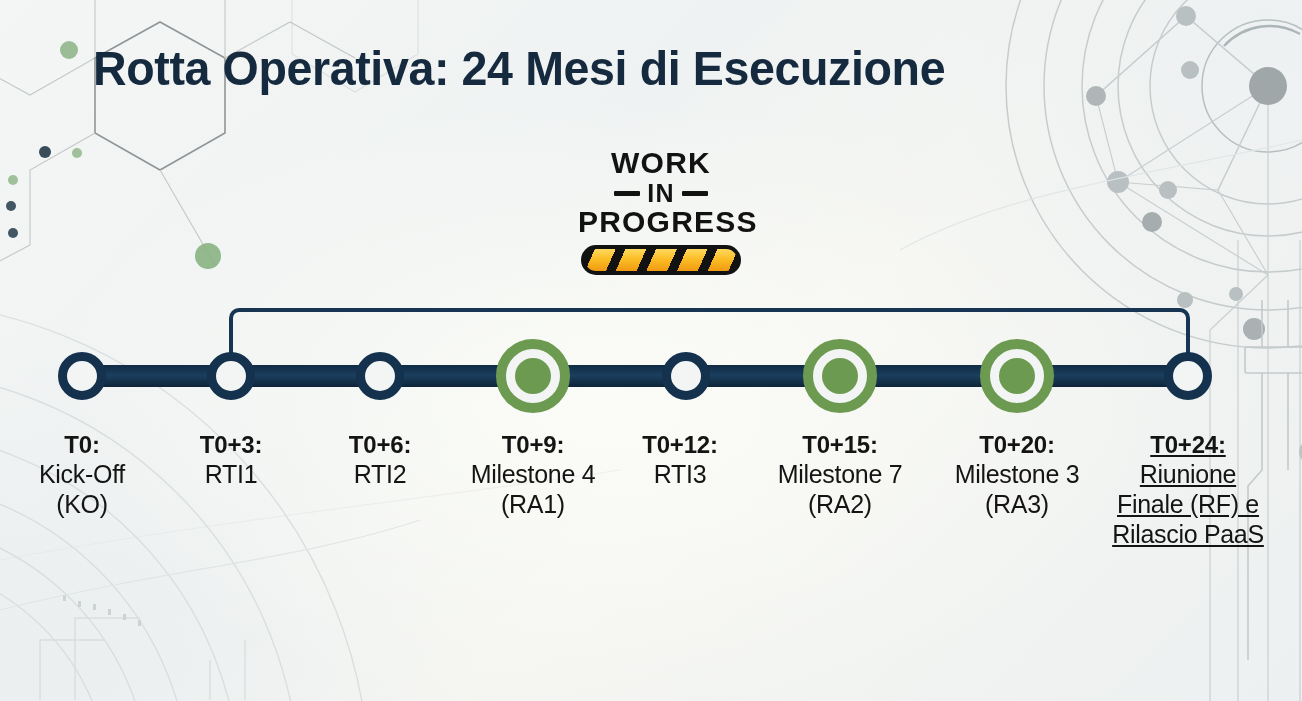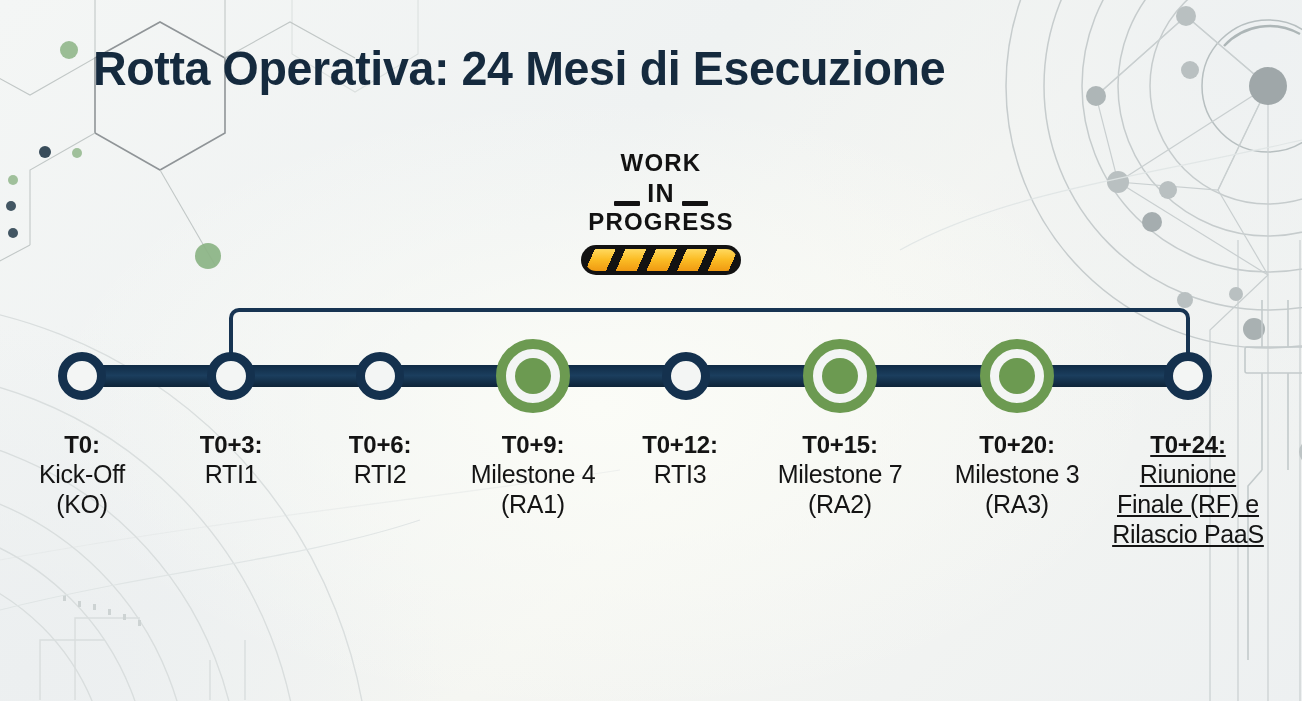--- a/index.html
+++ b/index.html
@@ -53,26 +53,26 @@
     text-align: center;
     user-select: none;
   }
   .wip-line {
     font-family: "Liberation Sans Narrow", "Liberation Sans", sans-serif;
     font-weight: 700;
     color: #121212;
     letter-spacing: 1.2px;
   }
   .wip-word {
-    font-size: 24px;
+    font-size: 30px;
     line-height: 30px;
   }
   .wip-mid {
     display: flex;
-    align-items: flex-end;
+    align-items: center;
     justify-content: center;
     gap: 7px;
     margin: 2px 0 1px 0;
   }
   .wip-rule {
     width: 26px;
     height: 5px;
     background: #121212;
     border-radius: 1px;
   }

